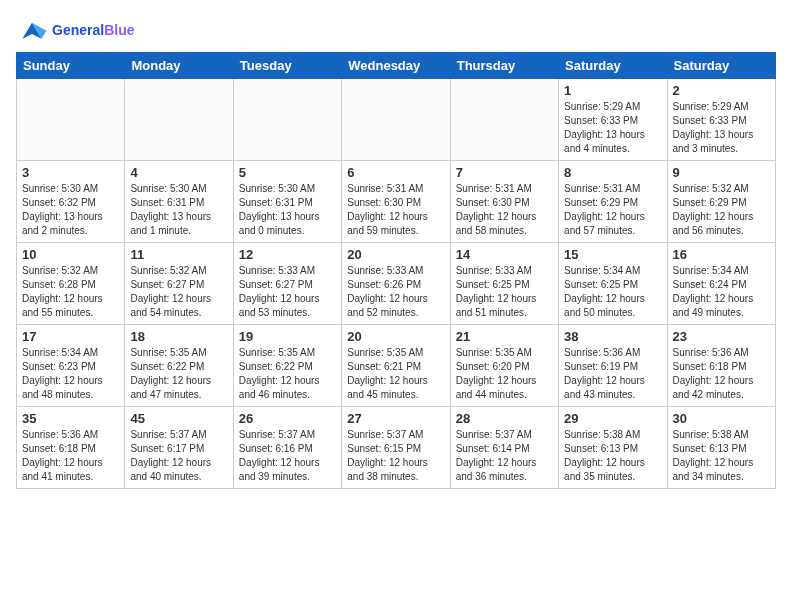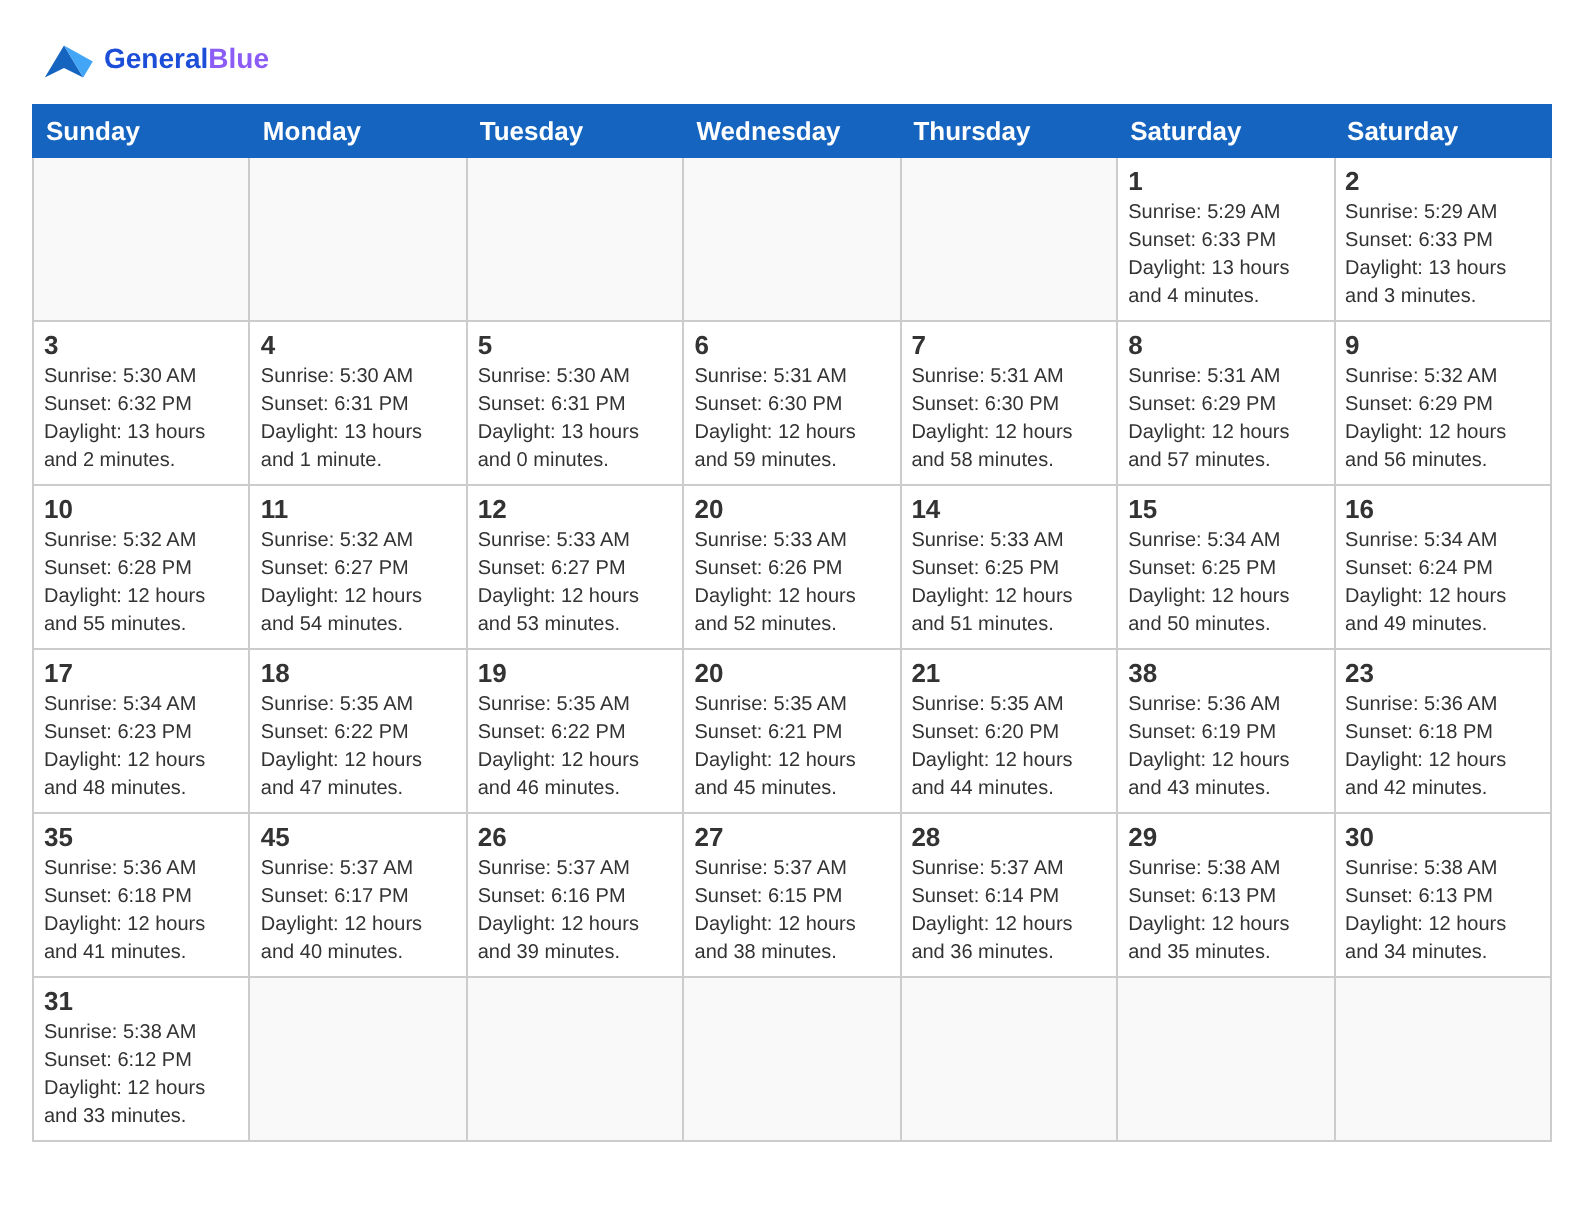--- a/index.html
+++ b/index.html
@@ -332,29 +332,14 @@
 and 35 minutes.</div>
         </td>
         <td>
           <span class="day-number">30</span>
           <div class="day-info" style="white-space: pre-line;">Sunrise: 5:38 AM
 Sunset: 6:13 PM
 Daylight: 12 hours
 and 34 minutes.</div>
         </td>
       </tr>
-      <tr class="last-row">
-        <td>
-          <span class="day-number">31</span>
-          <div class="day-info" style="white-space: pre-line;">Sunrise: 5:38 AM
-Sunset: 6:12 PM
-Daylight: 12 hours
-and 33 minutes.</div>
-        </td>
-        <td class="empty"></td>
-        <td class="empty"></td>
-        <td class="empty"></td>
-        <td class="empty"></td>
-        <td class="empty"></td>
-        <td class="empty"></td>
-      </tr>
     </tbody>
 </table>
 
 </body></html>

